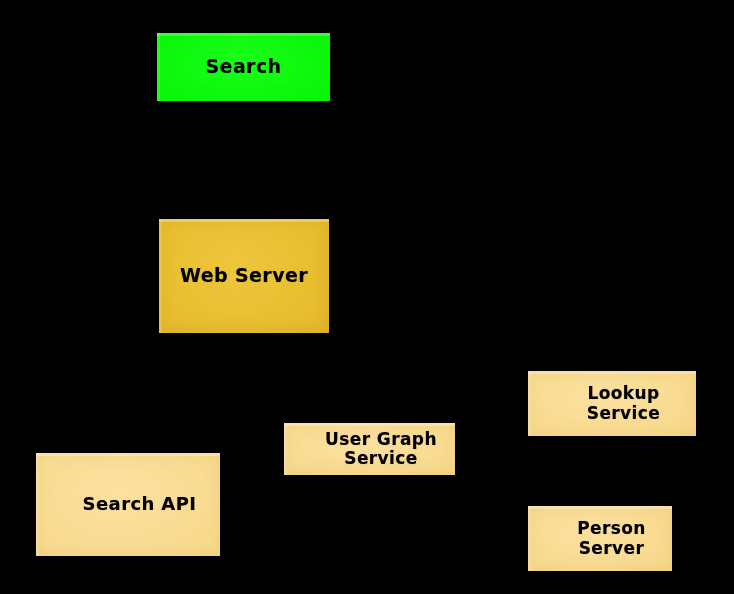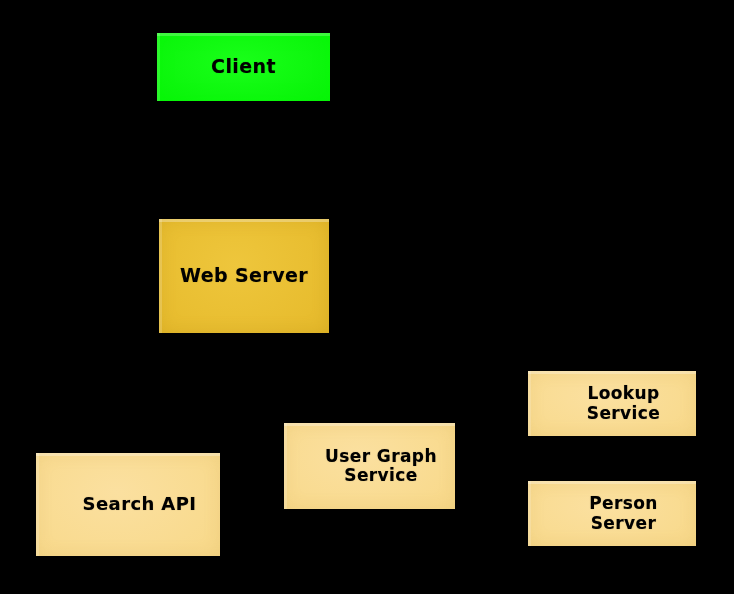--- a/index.html
+++ b/index.html
@@ -94,38 +94,38 @@
   }
   .node-client::before { background: rgba(255,255,255,0.22); }
   .node-client::after  { background: rgba(255,255,255,0.14); }
 </style>
 </head>
 <body style="background: rgb(0, 0, 0);">
 
 <div id="diagram-canvas" style="background: rgb(0, 0, 0);">
 
   <div class="node node-client" style="left: 157px; top: 33px; width: 173px; height: 68px; font-size: 19px;">
-    <span class="node-label">Client</span>
+    <span class="node-label">Search</span>
   </div>
 
   <div class="node node-webserver" style="left: 159px; top: 219px; width: 170px; height: 114px; font-size: 19px;">
     <span class="node-label">Web Server</span>
   </div>
 
   <div class="node node-sand" style="left: 528px; top: 371px; width: 168px; height: 65px; font-size: 17px;">
     <span class="node-label">Lookup
 Service</span>
   </div>
 
-  <div class="node node-sand" style="left: 284px; top: 423px; width: 171px; height: 86px; font-size: 17px;">
+  <div class="node node-sand" style="left: 284px; top: 423px; width: 171px; height: 52px; font-size: 17px;">
     <span class="node-label">User Graph
 Service</span>
   </div>
 
-  <div class="node node-sand" style="left: 528px; top: 481px; width: 168px; height: 65px; font-size: 17px;">
+  <div class="node node-sand" style="left: 528px; top: 506px; width: 144px; height: 65px; font-size: 17px;">
     <span class="node-label">Person
 Server</span>
   </div>
 
   <div class="node node-sand" style="left: 36px; top: 453px; width: 184px; height: 103px; font-size: 18px;">
     <span class="node-label">Search API</span>
   </div>
 
 </div>
 

